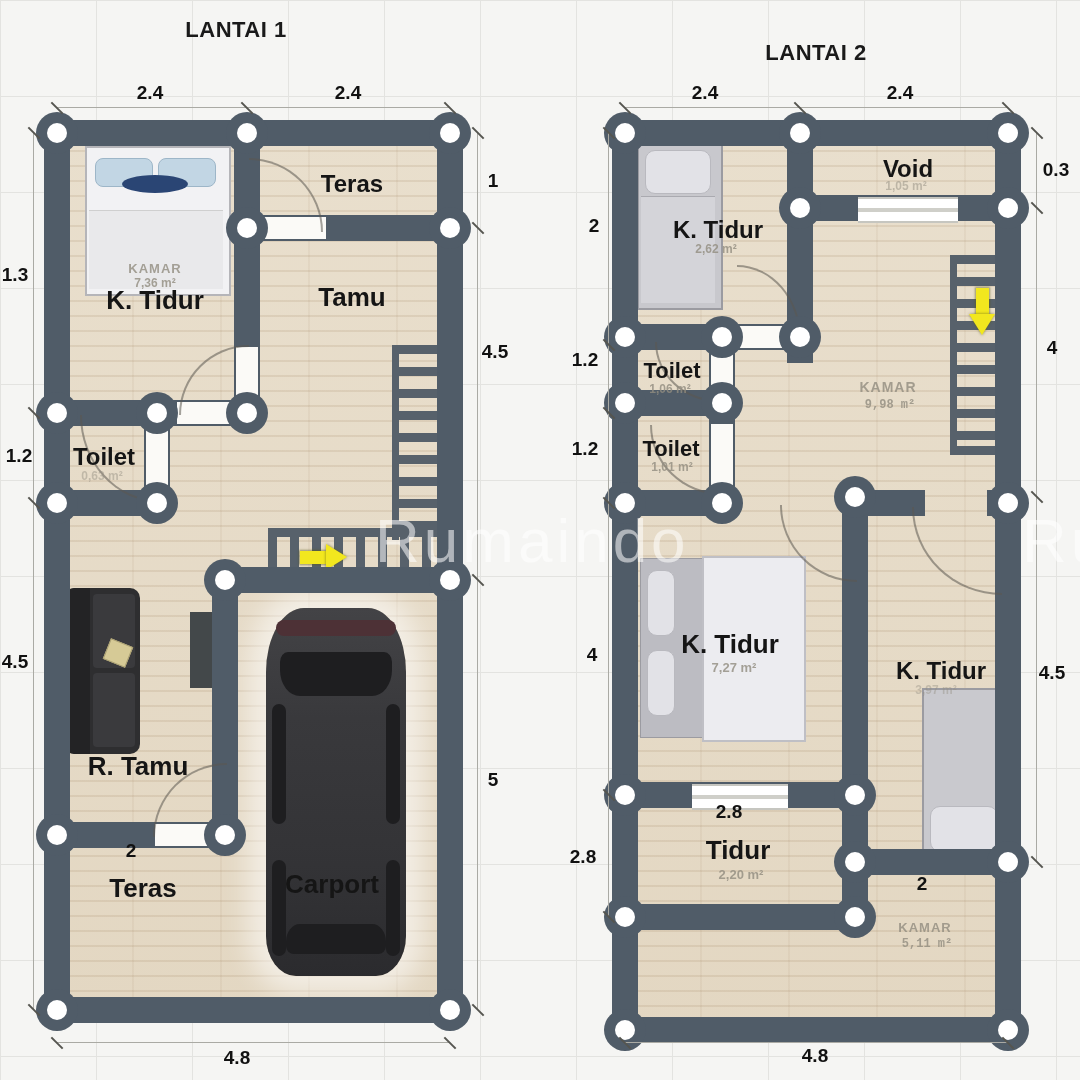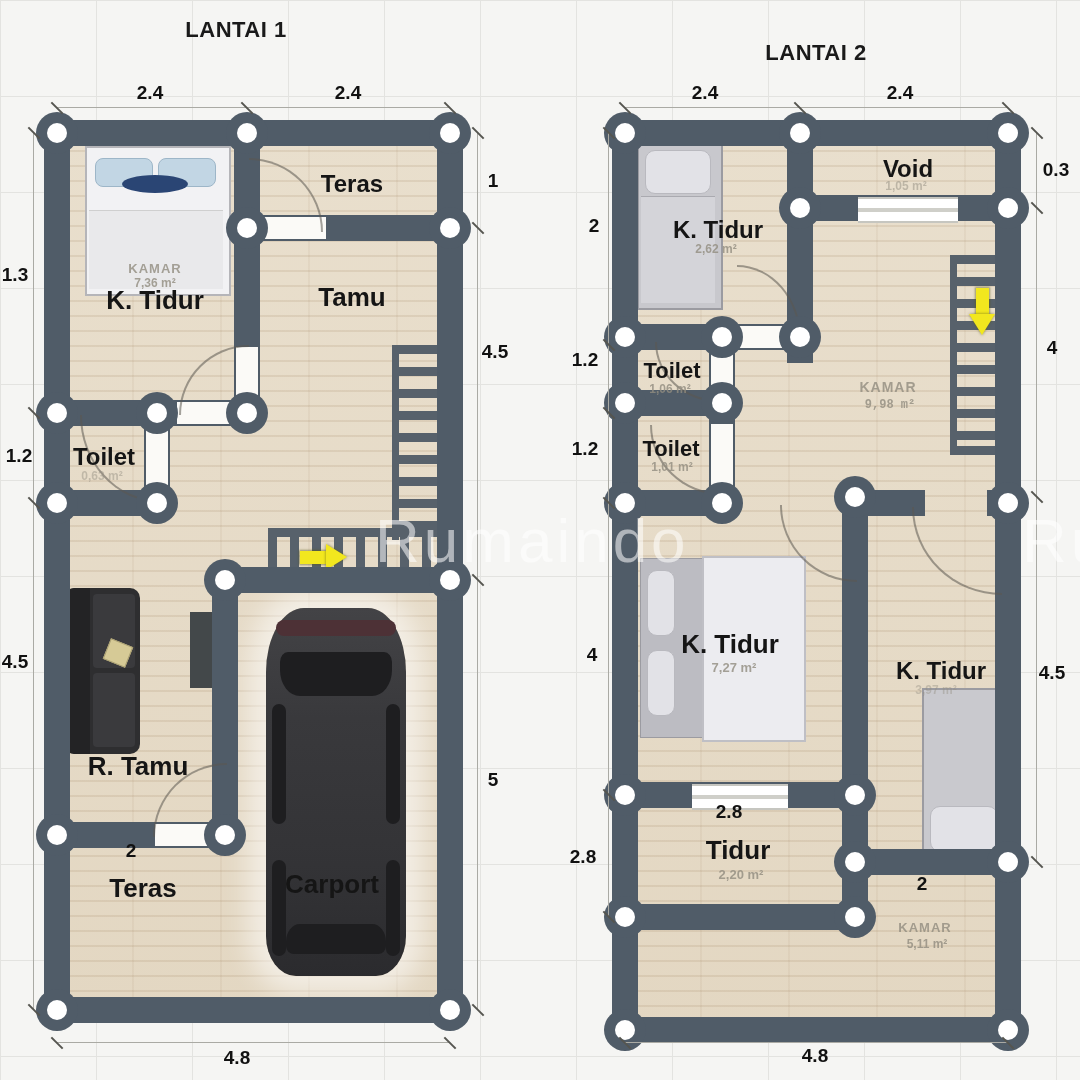--- a/index.html
+++ b/index.html
@@ -265,21 +265,21 @@
   <div class="sub" style="left:672px;top:467px;font-size:12px;">1,01 m²</div>
   <div class="sub" style="left:888px;top:387px;font-size:14px;letter-spacing:1px;">KAMAR</div>
   <div class="sub" style="left:890px;top:405px;font-size:12px;font-family:Liberation Mono, monospace;">9,98 m²</div>
   <div class="rl" style="left:730px;top:644px;font-size:26px;">K. Tidur</div>
   <div class="sub" style="left:734px;top:667px;font-size:13px;">7,27 m²</div>
   <div class="rl" style="left:941px;top:671px;font-size:24px;">K. Tidur</div>
   <div class="sub" style="left:936px;top:690px;font-size:12px;opacity:.4;">3,97 m²</div>
   <div class="rl" style="left:738px;top:850px;font-size:26px;">Tidur</div>
   <div class="sub" style="left:741px;top:874px;font-size:13px;">2,20 m²</div>
   <div class="sub" style="left:925px;top:927px;font-size:13px;letter-spacing:1px;">KAMAR</div>
-  <div class="sub" style="left:927px;top:944px;font-size:12px;">5,11 m²</div>
+  <div class="sub" style="left:927px;top:944px;font-size:12px;font-family:Liberation Mono, monospace;">5,11 m²</div>
 
   <div class="dline" style="left:625px;top:107px;width:383px;height:1px;"></div>
   <div class="tk" style="left:625px;top:108px;"></div>
   <div class="tk" style="left:800px;top:108px;"></div>
   <div class="tk" style="left:1008px;top:108px;"></div>
   <div class="dl" style="left:705px;top:93px;">2.4</div>
   <div class="dl" style="left:900px;top:93px;">2.4</div>
 
   <div class="dline" style="left:608px;top:133px;width:1px;height:784px;"></div>
   <div class="tk" style="left:609px;top:133px;"></div>

